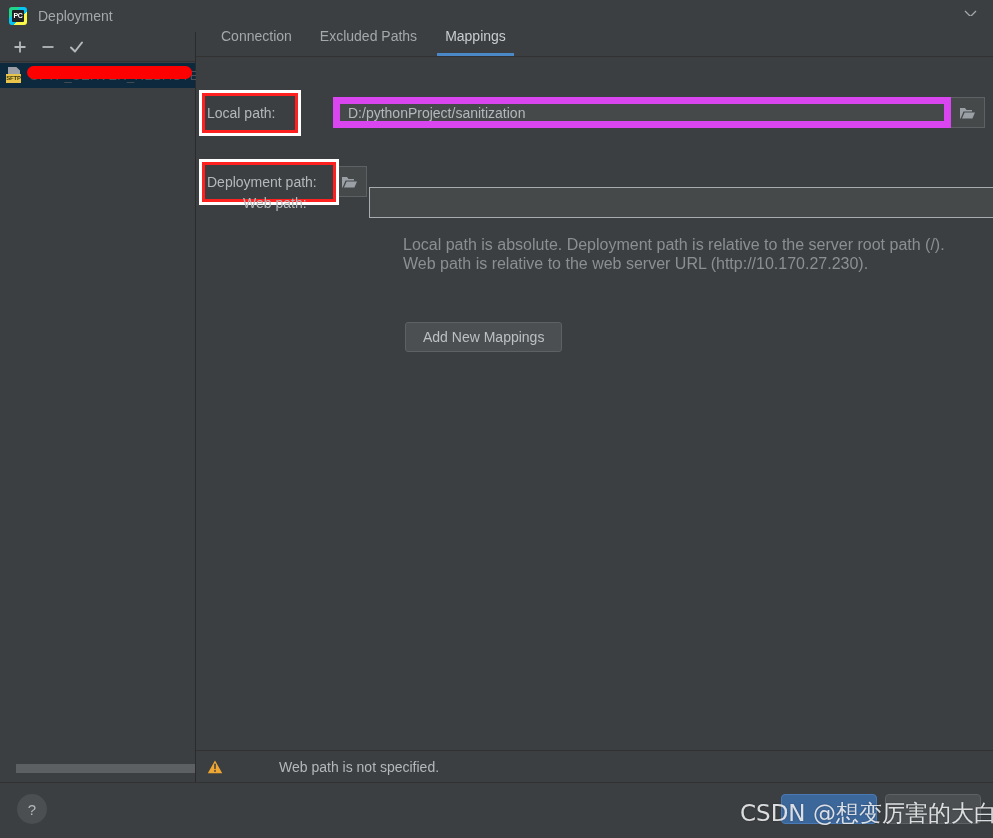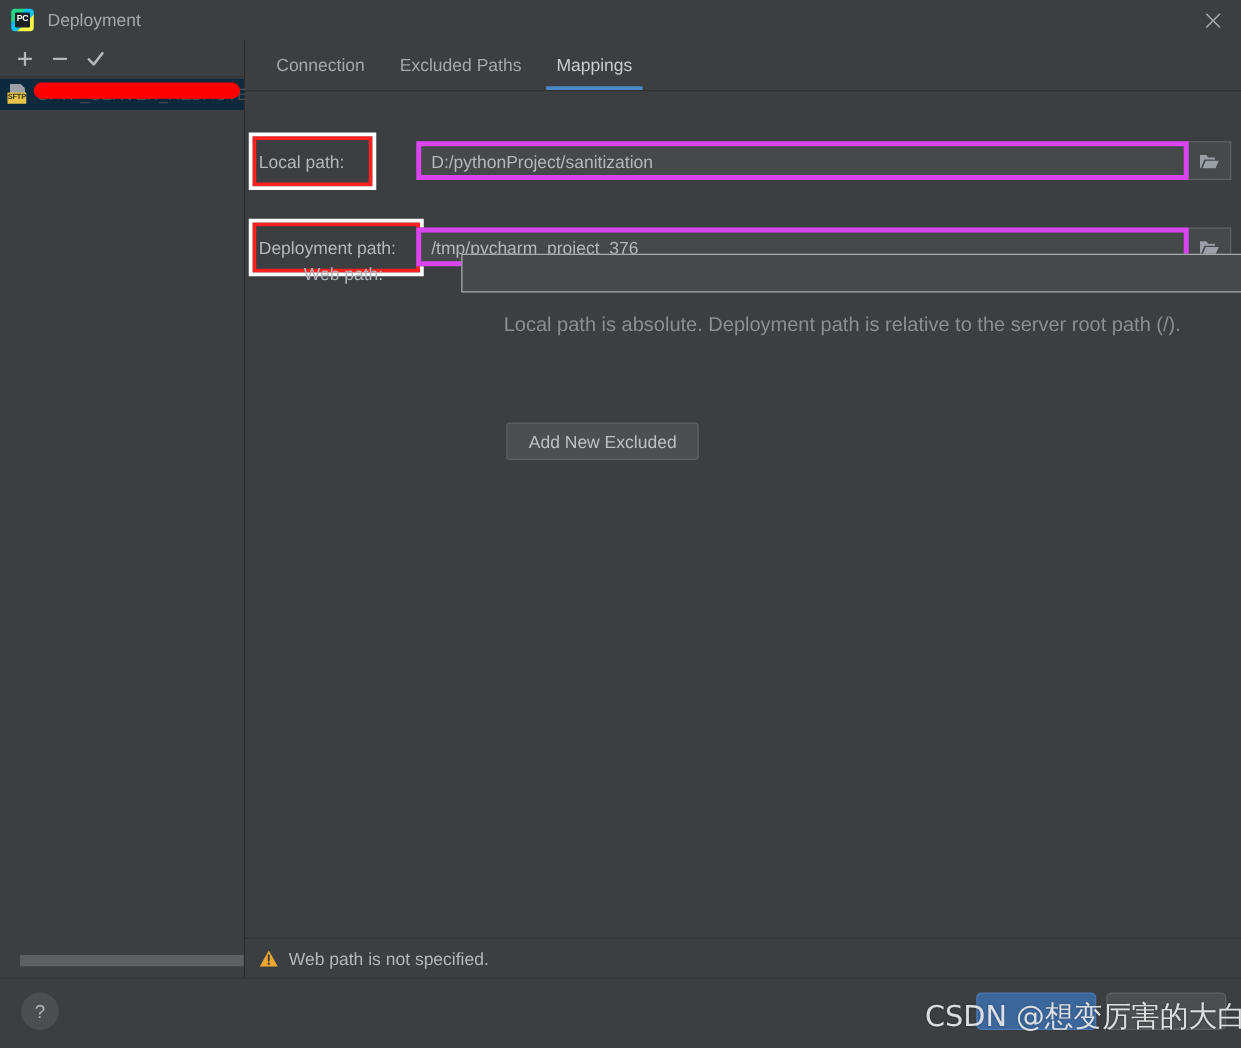--- a/index.html
+++ b/index.html
@@ -137,21 +137,21 @@
   }
   .hscroll-thumb {
     position: absolute; left: 16px; top: 2px;
     width: 179px; height: 9px;
     background: #5c6063;
     cursor: pointer;
   }
 
   
   .right-panel {
-    position: absolute; left: 196px; top: 32px;
+    position: absolute; left: 196px; top: 16px;
     width: 797px; height: 750px;
     background: #3c3f41;
   }
 
   .tabs {
     position: absolute; left: 0; top: 0;
     width: 797px; height: 41px;
     display: flex; align-items: flex-end;
     padding-left: 11px;
     border-bottom: 1px solid #323232;
@@ -208,21 +208,21 @@
     box-sizing: content-box;
   }
   .annot.deploy {
     width: 128px;
   }
 
   .text-input {
     flex: 1 1 auto;
     height: 31px;
     background: #45494a;
-    border: 4px solid #d946ef;
+    border: 7px solid #d946ef;
     display: flex; align-items: center;
     padding: 0 8px;
     color: #b4b8bb;
     font-size: 14px;
     cursor: text;
     position: relative;
   }
   .text-input.focused {
     background: #45494a;
     border: 1px solid #a8acaf;
@@ -261,20 +261,21 @@
   }
 
   
   .status-bar {
     position: absolute; left: 196px; top: 750px;
     width: 797px; height: 32px;
     background: #3c3f41;
     display: flex; align-items: center;
     padding-left: 11px;
     border-top: 1px solid #323232;
+    gap: 48px;
   }
   .warn-icon {
     width: 16px; height: 16px;
     margin-right: 8px;
     flex: 0 0 auto;
   }
   .status-text {
     color: #b4b8bb;
     font-size: 14px;
   }
@@ -405,38 +406,38 @@
             <path d="M1 12.5 V2 H6 L7.5 4 H13 V5.5 H4.5 L1.6 12.5 Z M3 12.5 L5.6 6.5 H16 L13.4 12.5 Z" fill="#9aa0a6"></path>
           </svg>
         </div>
       </div>
 
       <div class="field-row" style="top:85px;margin-top:24px;">
         <div class="field-label-box">
           <div class="annot deploy"></div>
           <span class="field-label">Deployment path:</span>
         </div>
-        <div class="text-input" placeholder="">/tmp/pycharm_project_376</div>
         <div class="browse-btn">
           <svg width="17" height="14" viewBox="0 0 17 14">
             <path d="M1 12.5 V2 H6 L7.5 4 H13 V5.5 H4.5 L1.6 12.5 Z M3 12.5 L5.6 6.5 H16 L13.4 12.5 Z" fill="#9aa0a6"></path>
           </svg>
         </div>
       </div>
 
       <div class="field-row" style="top:130px;margin-left:36px;">
         <div class="field-label-box">
           <span class="field-label">Web path:</span>
         </div>
         <div class="text-input focused" placeholder=""></div>
       </div>
 
       <div class="hint" style="top:179px;">Local path is absolute. Deployment path is relative to the server root path (/).</div>
-
-      <div class="add-btn">Add New Excluded</div>
+      <div class="hint" style="top:198px;">Web path is relative to the web server URL (http://10.170.27.230).</div>
+
+      <div class="add-btn">Add New Mappings</div>
     </div>
   </div>
 
   <div class="status-bar">
     <svg class="warn-icon" viewBox="0 0 16 16">
       <path d="M8 1.4 L15.2 14.2 H0.8 Z" fill="#f0a732"></path>
       <path d="M8 5.2 V9.6" stroke="#3c3f41" stroke-width="1.5" stroke-linecap="round"></path>
       <circle cx="8" cy="11.9" r="0.95" fill="#3c3f41"></circle>
     </svg>
     <span class="status-text">Web path is not specified.</span>

